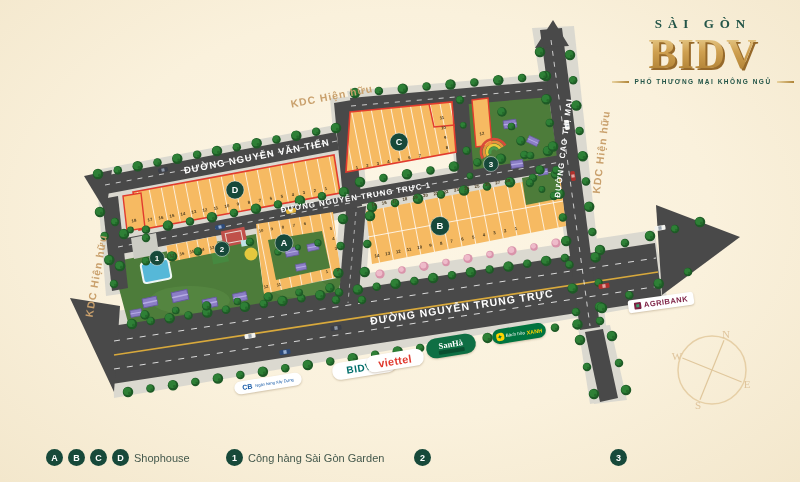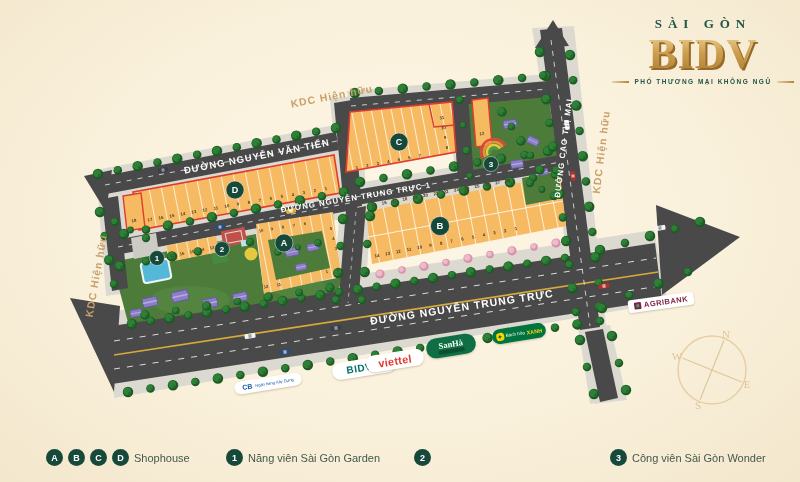--- a/index.html
+++ b/index.html
@@ -652,23 +652,22 @@
 
 <div class="legend-item" style="left:46px">
   <span class="lg-circle">A</span>
   <span class="lg-circle">B</span>
   <span class="lg-circle">C</span>
   <span class="lg-circle">D</span>
   <span>Shophouse</span>
 </div>
 <div class="legend-item" style="left:226px">
   <span class="lg-circle">1</span>
-  <span>Năng viên Sài Gòn Garden</span>
+  <span>Công hàng Sài Gòn Garden</span>
 </div>
 <div class="legend-item" style="left:414px">
   <span class="lg-circle">2</span>
 </div>
 <div class="legend-item" style="left:610px">
   <span class="lg-circle">3</span>
-  <span>Công viên Sài Gòn Wonder</span>
 </div>
 
 </div>
 
 </body></html>

